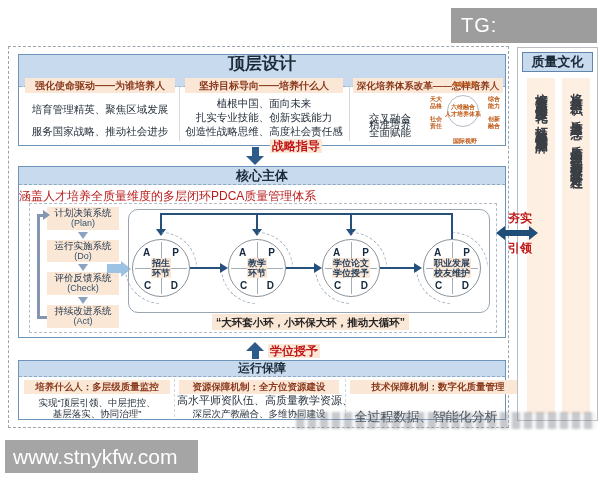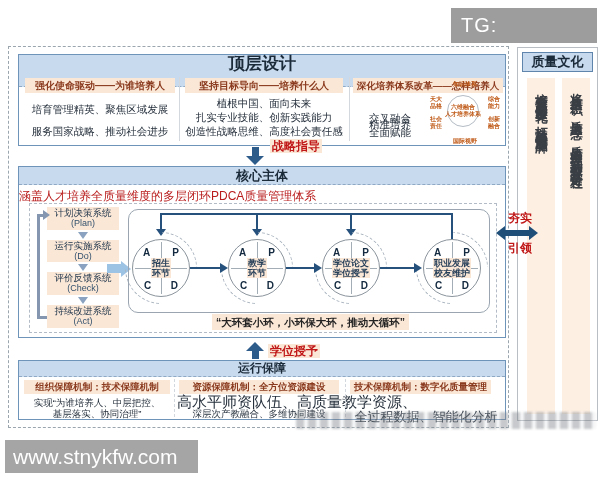--- a/index.html
+++ b/index.html
@@ -277,33 +277,33 @@
     <div class="quote" style="left:193px; top:147px; height:16px;">“大环套小环，小环保大环，推动大循环”</div>
   </div>
 
   <div class="vhead-up" style="left:246px; top:342px;"></div>
   <div class="vstem" style="left:252px; top:350px; height:9px;"></div>
   <div class="redlab" style="left:268px; top:344px;">学位授予</div>
 
   <div class="sec" style="left:18px; top:360px; width:488px; height:60px;">
     <div class="sec-bar" style="height:16px; font-size:12px; line-height:15px;">运行保障</div>
 
-    <div class="peach-h" style="left:5px; top:19px; width:146px; height:14px; font-size:9.5px; line-height:14px;">组织保障机制：技术保障机制</div>
-    <div class="bline" style="left:5px; top:36px; width:146px; font-size:9.5px;">实现“为谁培养人、中层把控、</div>
+    <div class="peach-h" style="left:5px; top:19px; width:146px; height:14px; font-size:9.5px; line-height:14px;">培养什么人：多层级质量监控</div>
+    <div class="bline" style="left:5px; top:36px; width:146px; font-size:9.5px;">实现“顶层引领、中层把控、</div>
     <div class="bline" style="left:5px; top:47px; width:146px; font-size:9.5px;">基层落实、协同治理”</div>
 
     <div class="vdiv" style="left:155px; top:18px; height:38px; border-left-style:dashed;"></div>
 
     <div class="peach-h" style="left:160px; top:19px; width:160px; height:14px; font-size:9.5px; line-height:14px;">资源保障机制：全方位资源建设</div>
-    <div class="bline" style="left:158px; top:32px; width:164px; font-size:15px;">高水平师资队伍、高质量教学资源、</div>
+    <div class="bline" style="left:158px; top:32px; width:164px; font-size:11px;">高水平师资队伍、高质量教学资源、</div>
     <div class="bline" style="left:158px; top:47px; width:164px; font-size:9.5px;">深层次产教融合、多维协同建设</div>
 
     <div class="vdiv" style="left:326px; top:18px; height:38px; border-left-style:dashed;"></div>
 
-    <div class="peach-h" style="left:331px; top:19px; width:141px; height:14px; font-size:9.5px; line-height:14px;">技术保障机制：数字化质量管理</div>
+    <div class="peach-h" style="left:331px; top:19px; width:176px; height:14px; font-size:9.5px; line-height:14px;">技术保障机制：数字化质量管理</div>
     <div class="bline" style="left:329px; top:47px; width:156px; font-size:13px;">全过程数据、智能化分析</div>
   </div>
 
   <div class="abs sidebar">
     <div class="sb-head">质量文化</div>
     <div class="vstrip" style="left:9px;">
       <div class="vtext l">培育夯实高校内生质量文化，打造高校特色质量品牌</div>
     </div>
     <div class="vstrip" style="left:44px;">
       <div class="vtext r">将质量意识、质量理念、质量管理落实到教育教学全过程</div>

